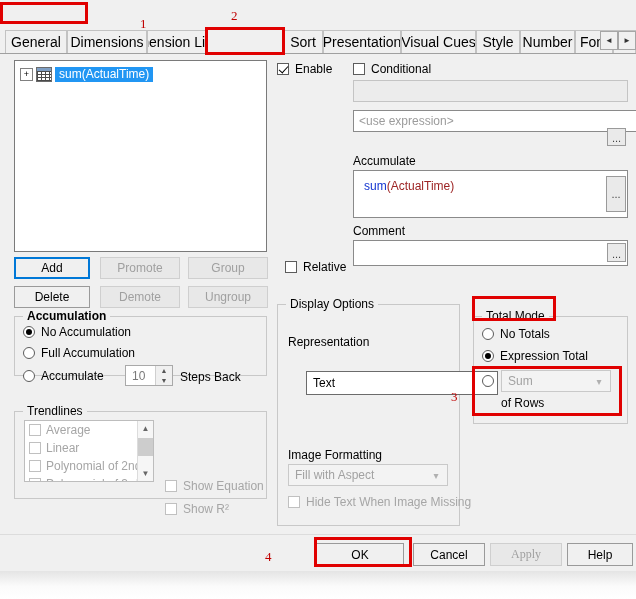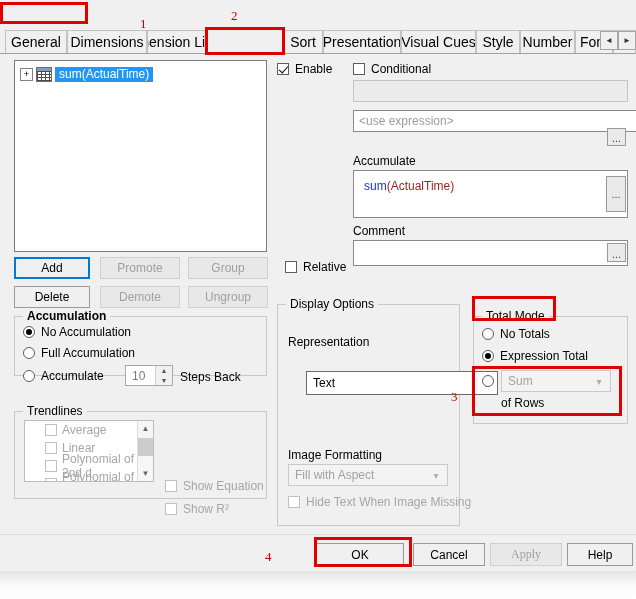--- a/index.html
+++ b/index.html
@@ -176,21 +176,21 @@
     font-size:7px;color:#555;line-height:1;
   }
 
   
   .listbox{
     position:absolute;background:#fff;border:1px solid #bdbdbd;
     box-sizing:border-box;overflow:hidden;
   }
   .lb-item{
     position:relative;height:18px;display:flex;align-items:center;gap:5px;
-    padding-left:20px;font-size:12px;color:#a6a6a6;
+    padding-left:4px;font-size:12px;color:#a6a6a6;
   }
   .lb-scroll{
     position:absolute;right:0;top:0;width:15px;height:100%;
     background:#f6f6f6;border-left:1px solid #dcdcdc;
     display:flex;flex-direction:column;
   }
   .lb-arrow{height:15px;display:flex;align-items:center;justify-content:center;font-size:8px;color:#666;}
   .lb-thumb{height:18px;background:#cdcdcd;margin-top:2px;}
 
   

